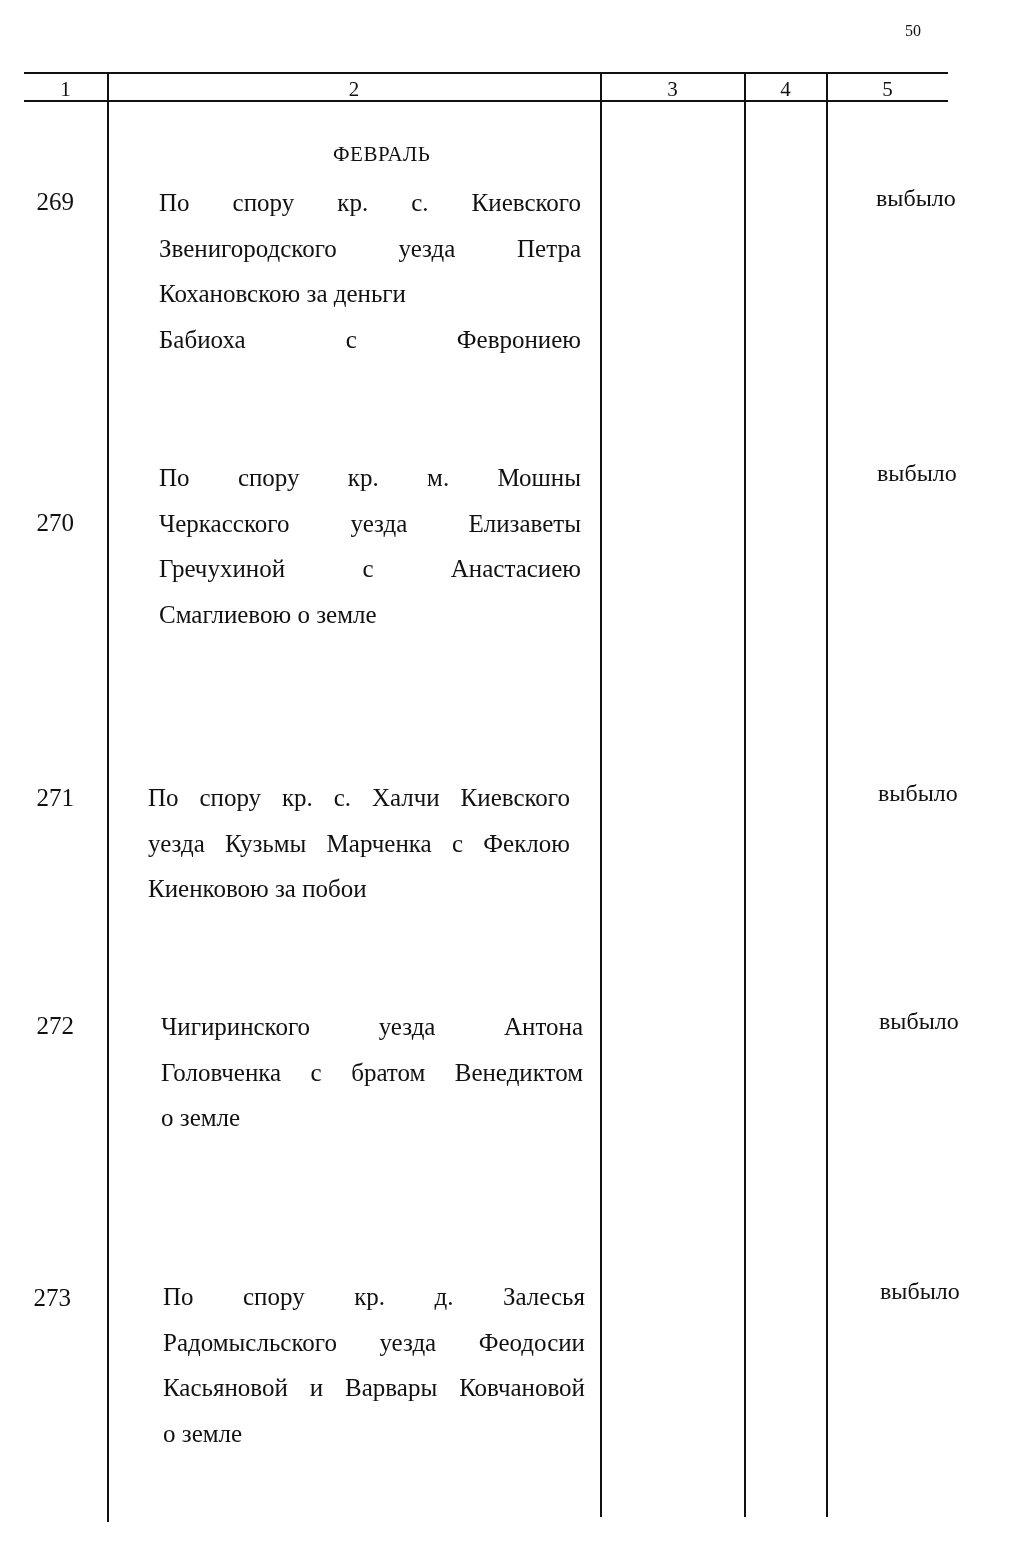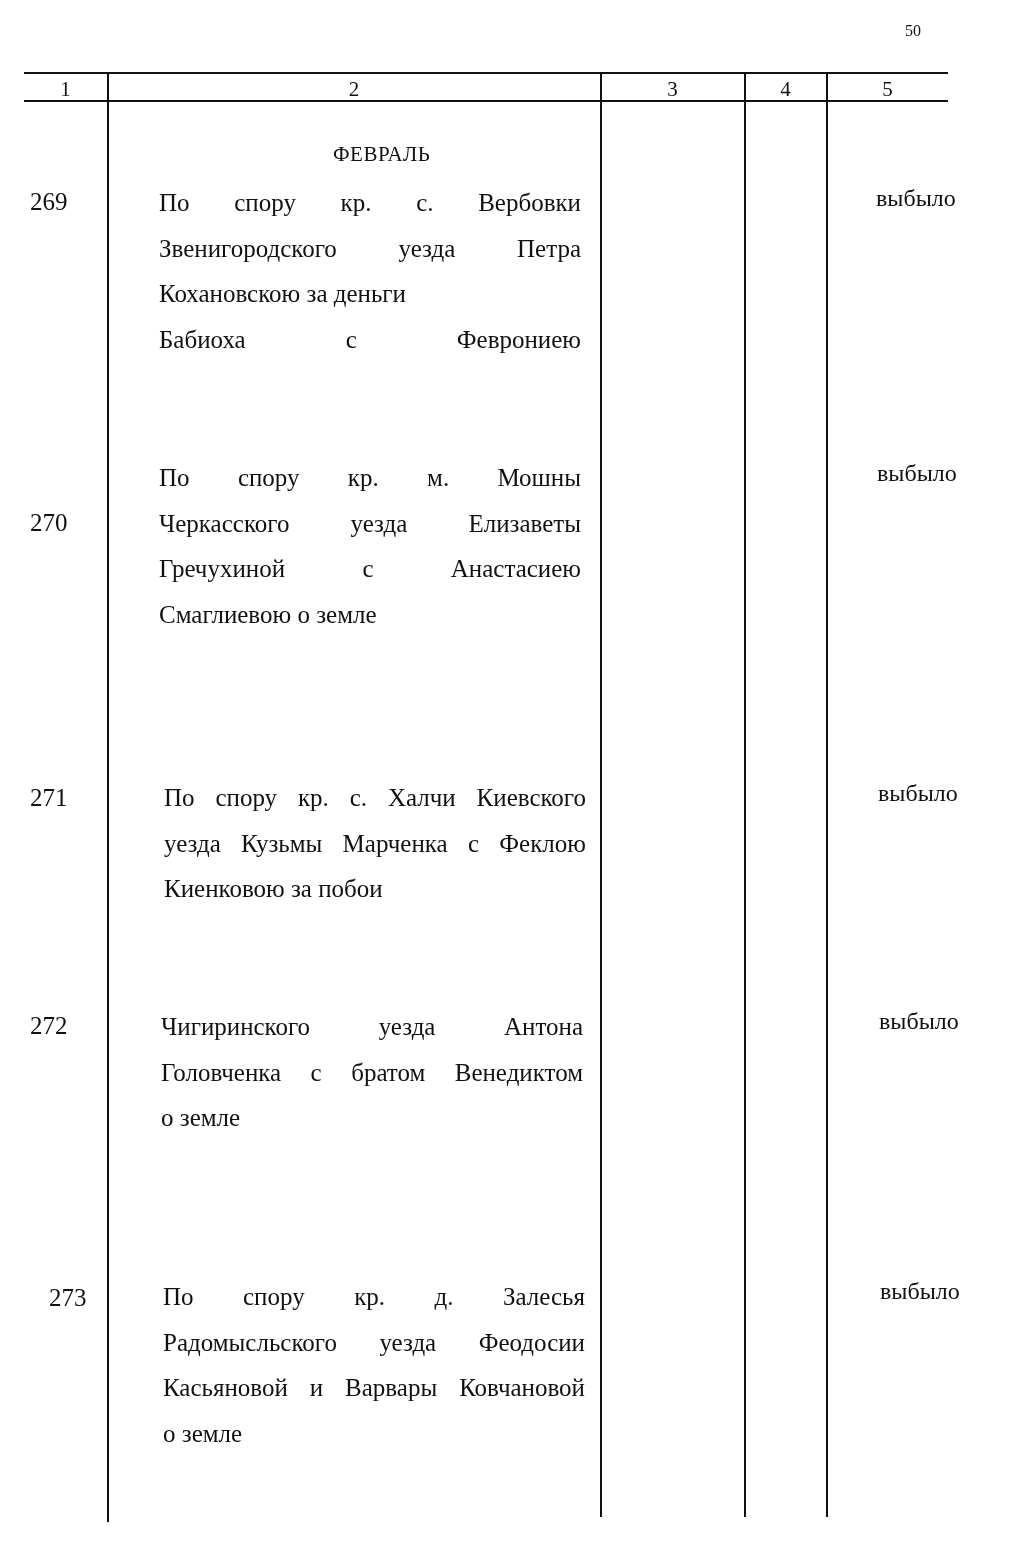--- a/index.html
+++ b/index.html
@@ -5,21 +5,21 @@
   html, body { margin: 0; padding: 0; background: #ffffff; }
   body {
     width: 1024px; height: 1560px; position: relative; overflow: hidden;
     font-family: "Liberation Serif", "DejaVu Serif", serif; color: #111;
   }
   .page-number { position: absolute; left: 905px; top: 22px; font-size: 16px; }
   .hline { position: absolute; background: #111; height: 2px; }
   .vline { position: absolute; background: #111; width: 1.5px; }
   .colhead { position: absolute; top: 77px; font-size: 21px; text-align: center; }
   .month { position: absolute; left: 333px; top: 133px; font-size: 21px; letter-spacing: 0.5px; margin-top: 9px; }
-  .rownum { position: absolute; left: 30px; width: 44px; text-align: left; font-size: 25px; }
+  .rownum { position: absolute; left: 30px; width: 44px; text-align: right; font-size: 25px; }
   .desc {
     position: absolute; left: 159px; width: 422px;
     font-size: 25px; line-height: 45.5px; text-align: justify;
   }
   .desc .line { display: block; text-align: justify; text-align-last: justify; white-space: nowrap; }
   .desc .line.last { text-align-last: left; }
   .status { position: absolute; left: 858px; font-size: 24px; margin-left: 20px; }
 </style>
 </head>
 <body>
@@ -39,61 +39,61 @@
   <div class="colhead" style="left:108px; width:492px;">2</div>
   <div class="colhead" style="left:601px; width:143px;">3</div>
   <div class="colhead" style="left:745px; width:81px;">4</div>
   <div class="colhead" style="left:827px; width:121px;">5</div>
 
   <div class="month">ФЕВРАЛЬ</div>
 
   <div>
     <div class="rownum" style="top:188px;">269</div>
     <div class="desc" style="top:180px;">
-      <span class="line">По спору кр. с. Вербовки</span>
+      <span class="line">По спору кр. с. Киевского</span>
       <span class="line">Звенигородского уезда Петра</span>
       <span class="line last">Кохановскою за деньги</span>
       <span class="line">Бабиоха с Феврониею</span>
     </div>
     <div class="status" style="top:185px; left:856px;">выбыло</div>
   </div>
 
   <div>
     <div class="rownum" style="top:463px;margin-top:46px;">270</div>
     <div class="desc" style="top:455px;">
       <span class="line">По спору кр. м. Мошны</span>
       <span class="line">Черкасского уезда Елизаветы</span>
       <span class="line">Гречухиной с Анастасиею</span>
       <span class="line last">Смаглиевою о земле</span>
     </div>
     <div class="status" style="top:460px; left:857px;">выбыло</div>
   </div>
 
   <div>
     <div class="rownum" style="top:784px;font-family:Liberation Serif, serif;">271</div>
-    <div class="desc" style="top:775px; left:164px;">
+    <div class="desc" style="top:775px; left:148px;">
       <span class="line">По спору кр. с. Халчи Киевского</span>
       <span class="line">уезда Кузьмы Марченка с Феклою</span>
       <span class="line last">Киенковою за побои</span>
     </div>
     <div class="status" style="top:780px; left:858px;">выбыло</div>
   </div>
 
   <div>
     <div class="rownum" style="top:1012px;">272</div>
     <div class="desc" style="top:1004px; left:161px;">
       <span class="line">Чигиринского уезда Антона</span>
       <span class="line">Головченка с братом Венедиктом</span>
       <span class="line last">о земле</span>
     </div>
     <div class="status" style="top:1008px; left:859px;">выбыло</div>
   </div>
 
   <div>
-    <div class="rownum" style="top:1284px; left:49px;">273</div>
+    <div class="rownum" style="top:1284px; left:27px;">273</div>
     <div class="desc" style="top:1274px; left:163px;">
       <span class="line">По спору кр. д. Залесья</span>
       <span class="line">Радомысльского уезда Феодосии</span>
       <span class="line">Касьяновой и Варвары Ковчановой</span>
       <span class="line last">о земле</span>
     </div>
     <div class="status" style="top:1278px; left:860px;">выбыло</div>
   </div>
 </div>
 

